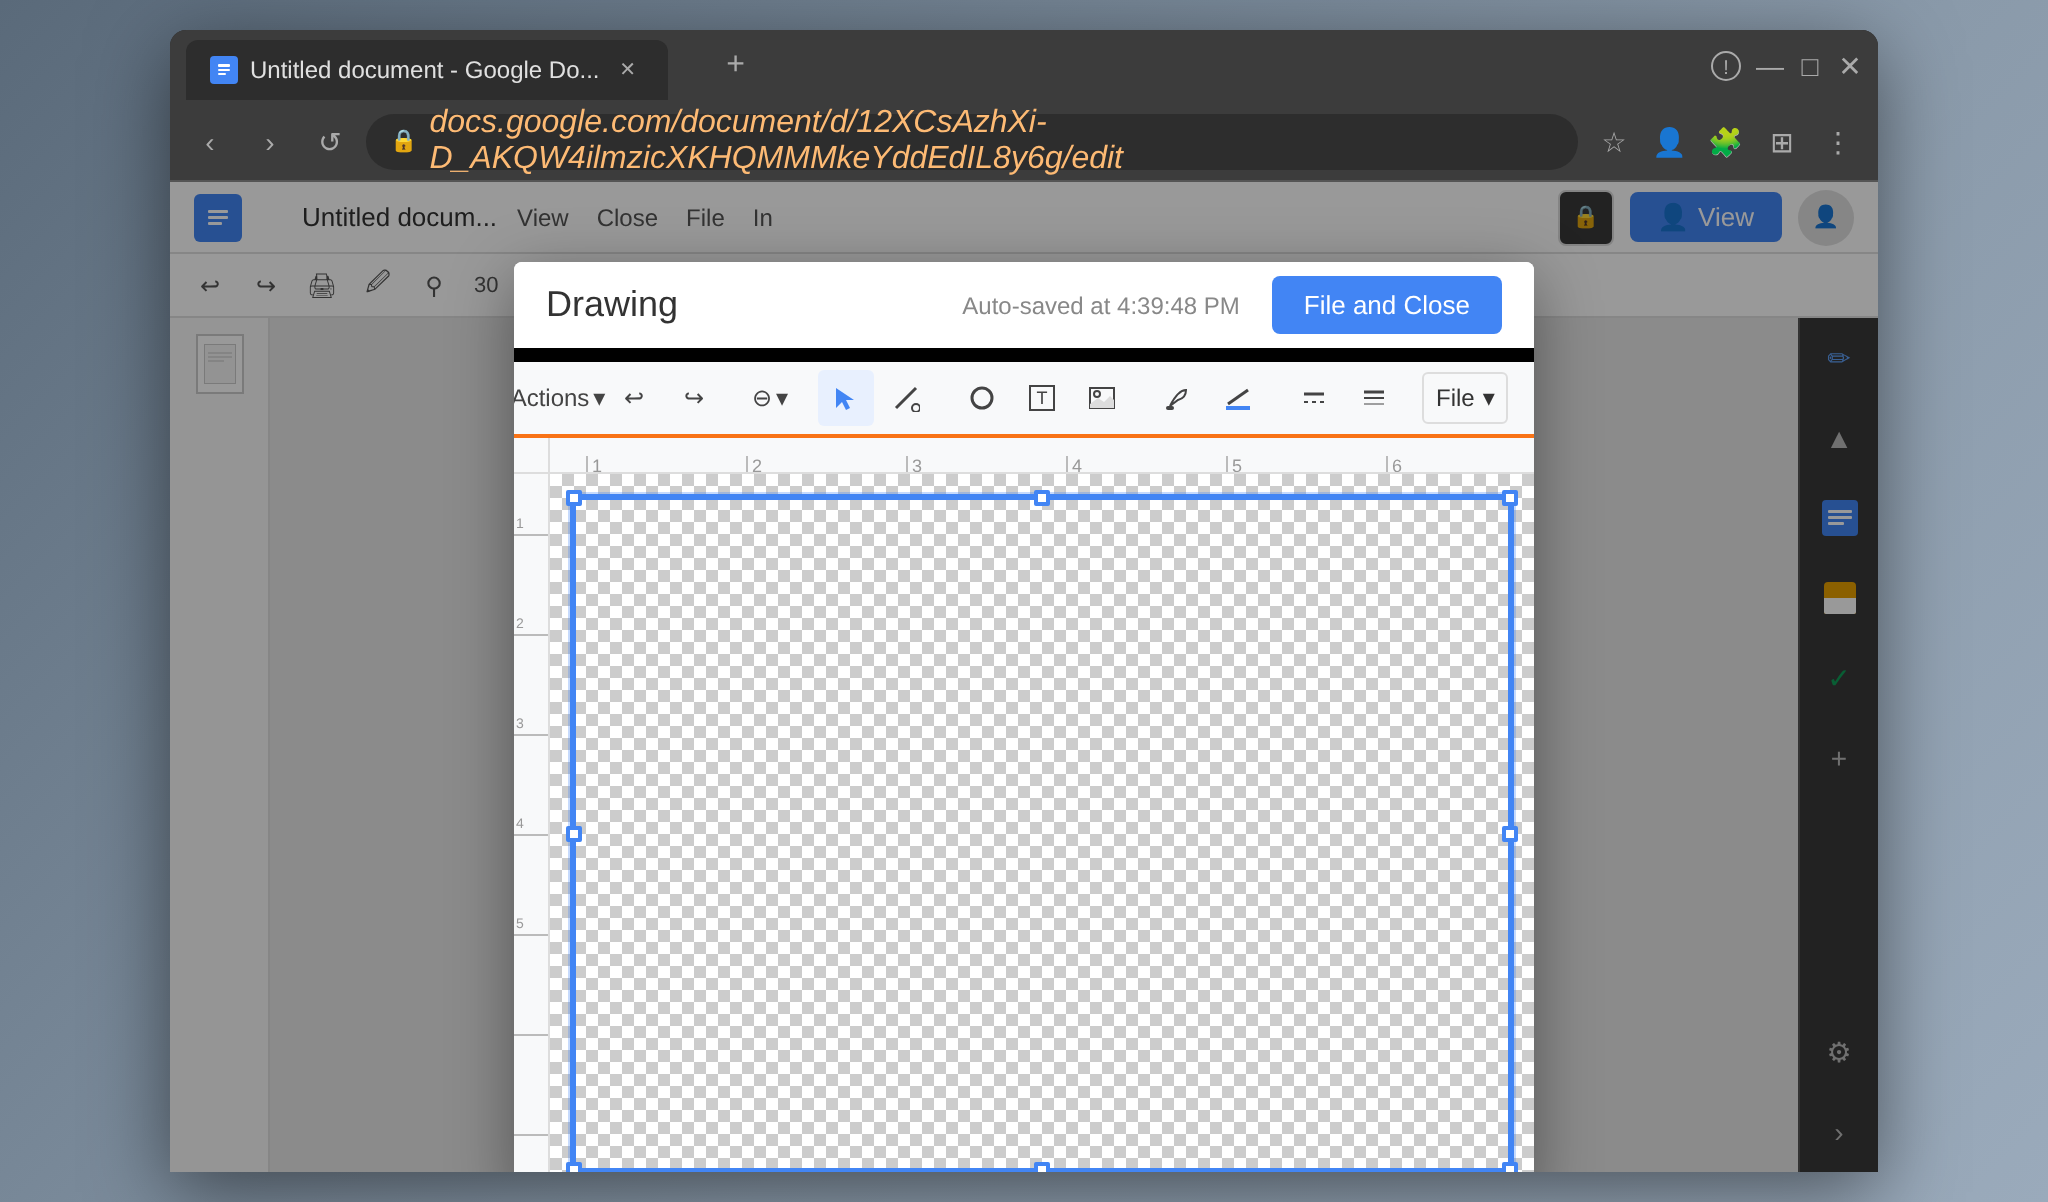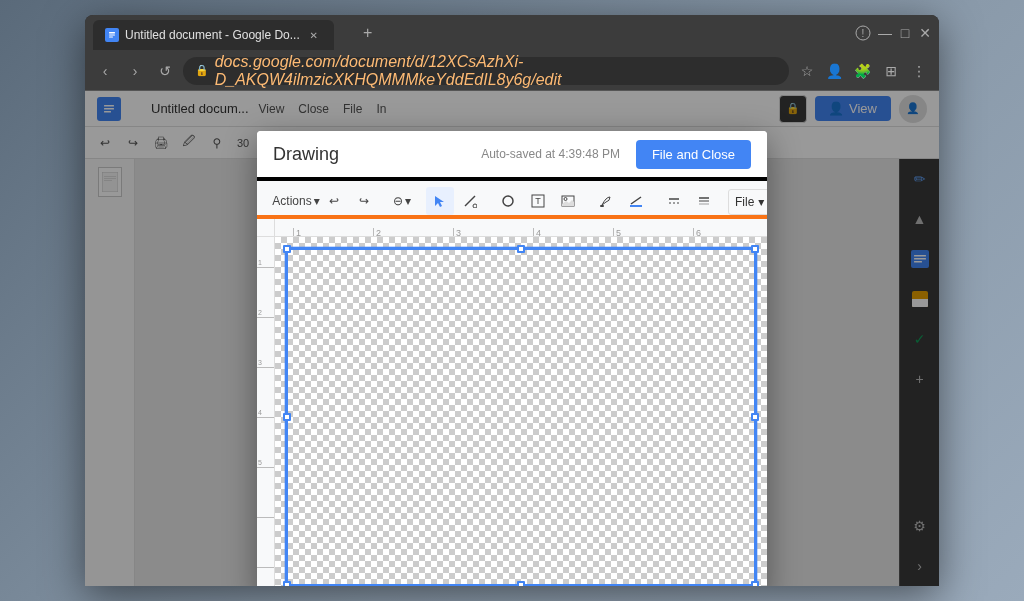--- a/index.html
+++ b/index.html
@@ -326,21 +326,21 @@
       border-radius: 4px;
       box-shadow: 0 8px 32px rgba(0,0,0,0.4);
       overflow: hidden;
     }
 
     .drawing-header {
       height: 50px;
       display: flex;
       align-items: center;
       padding: 0 16px;
-      border-bottom: 4px solid #000000;
+      border-bottom: 7px solid #000000;
       background: #fff;
     }
 
     .drawing-title {
       font-size: 18px;
       color: #333;
       font-weight: 400;
       flex: 1;
     }
 
@@ -359,24 +359,24 @@
       font-size: 13px;
       cursor: pointer;
       font-weight: 500;
     }
 
     
     .drawing-toolbar {
       height: 38px;
       background: #f8f9fa;
       display: flex;
-      align-items: flex-end;
-      padding: 0 25px;
+      align-items: center;
+      padding: 0 8px;
       gap: 2px;
-      border-bottom: 4px solid #f97316;
+      border-bottom: 2px solid #f97316;
     }
 
     .drawing-toolbar-btn {
       height: 28px;
       min-width: 28px;
       display: flex;
       align-items: center;
       justify-content: center;
       color: #444;
       font-size: 12px;

